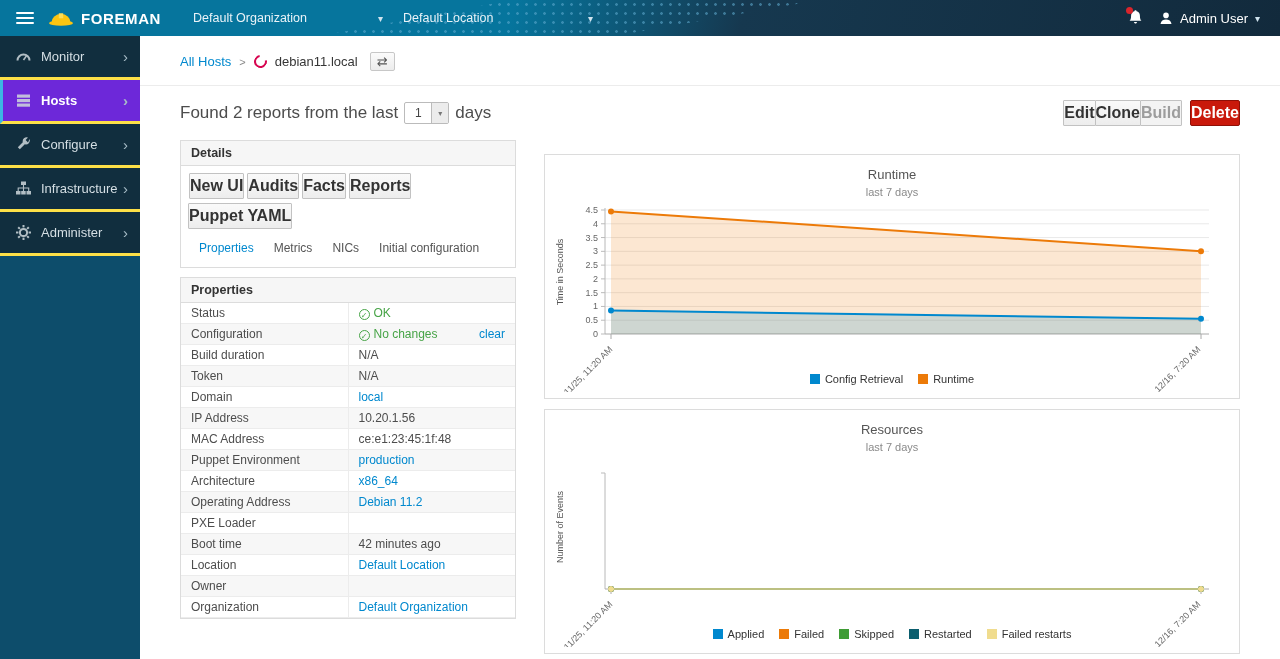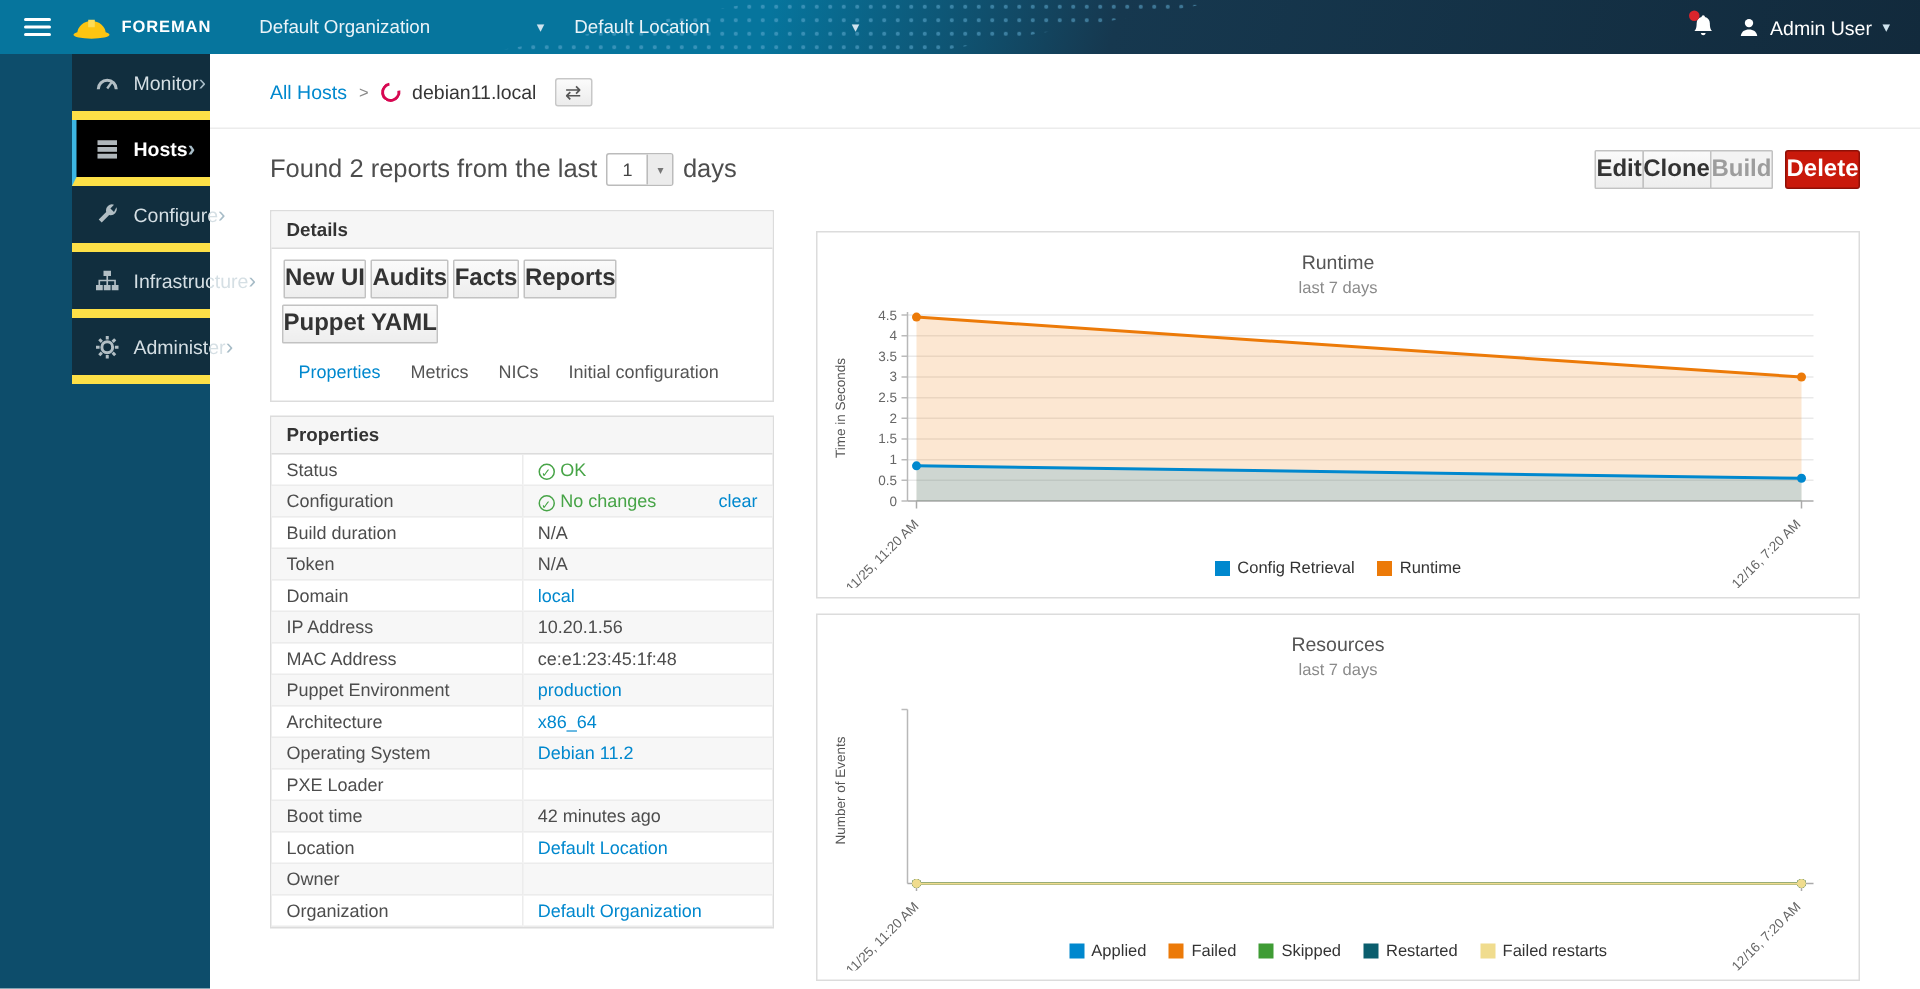--- a/index.html
+++ b/index.html
@@ -19,36 +19,36 @@
     content:""; position:absolute; inset:0;
     background-image:radial-gradient(rgba(95,170,207,.55) 1.1px, transparent 1.6px);
     background-size:9px 9px;
     clip-path:polygon(40% 0,64% 0,48% 100%,25% 100%);
     pointer-events:none;
   }
   .navbar > * { position:relative; }
   .hamburger { width:18px; margin:0 14px 0 16px; cursor:pointer; }
   .hamburger span { display:block; height:2px; background:#fff; margin:3px 0; border-radius:1px; }
   .brand { display:flex; align-items:center; gap:7px; margin-right:22px; cursor:pointer; }
-  .brand-name { font-size:11px; font-weight:bold; letter-spacing:.6px; }
+  .brand-name { font-size:15px; font-weight:bold; letter-spacing:.6px; }
   .ctx-select { display:flex; align-items:center; gap:8px; font-size:12.5px; color:#eaf3f8;
     padding:0 10px; height:36px; cursor:pointer; min-width:210px; }
   .ctx-select .caret { color:#cfe3ee; font-size:10px; margin-left:auto; }
   .nav-right { margin-left:auto; display:flex; align-items:center; gap:16px; padding-right:20px; }
   .bell-wrap { position:relative; cursor:pointer; }
   .bell-dot { position:absolute; top:-2px; left:-2px; width:7px; height:7px; background:#d9252c; border-radius:50%; }
   .user-menu { display:flex; align-items:center; gap:7px; font-size:13px; cursor:pointer; }
   .user-menu .caret { font-size:10px; color:#cfe3ee; }
   
   .sidebar { position:fixed; top:36px; left:0; bottom:0; width:140px; background:#0d4d6b; z-index:15; }
   .nav-item { display:flex; align-items:center; height:44px; padding:0 12px 0 15px;
-    background:#112e3e; border-bottom:6px solid #fde047; color:#d5dfe4; font-size:13px; cursor:pointer;margin-left:48px; }
+    background:#112e3e; border-bottom:3px solid #fde047; color:#d5dfe4; font-size:13px; cursor:pointer; }
   .nav-item .nicon { width:17px; height:17px; margin-right:9px; flex:none; opacity:.85; }
   .nav-item .chev { margin-left:auto; color:#a7bcc7; font-size:15px; line-height:1; }
-  .nav-item.active { background:#000000; border-left:3px solid #3cb6e3; padding-left:12px; color:#fff; font-weight:bold; }
+  .nav-item.active { background:#6d28d9; border-left:3px solid #3cb6e3; padding-left:12px; color:#fff; font-weight:bold; }
   
   .content { margin-left:140px; padding-top:36px; }
   .breadcrumb-row { display:flex; align-items:center; gap:8px; padding:16px 40px 14px; border-bottom:1px solid #ececec; font-size:13px; }
   .bc-link { color:#0088ce; text-decoration:none; cursor:pointer; }
   .bc-sep { color:#8a8a8a; font-size:11px; }
   .debian-swirl { width:13px; height:13px; border:2px solid #d70751; border-radius:50%;
     border-top-color:transparent; transform:rotate(35deg); display:inline-block; }
   .switch-btn { border:1px solid #c7c7c7; background:linear-gradient(#fbfbfb,#ececec);
     border-radius:2px; padding:1px 6px; font-size:13px; color:#555; cursor:pointer; margin-left:4px; }
   .toolbar-row { display:flex; align-items:center; padding:14px 40px 4px; }
@@ -274,21 +274,21 @@
               </tr>
               <tr>
                 <td class="plabel">Puppet Environment</td>
                 <td class="pval"><a class="plink">production</a></td>
               </tr>
               <tr>
                 <td class="plabel">Architecture</td>
                 <td class="pval"><a class="plink">x86_64</a></td>
               </tr>
               <tr>
-                <td class="plabel">Operating System</td>
+                <td class="plabel">Operating Address</td>
                 <td class="pval"><a class="plink">Debian 11.2</a></td>
               </tr>
               <tr>
                 <td class="plabel">PXE Loader</td>
                 <td class="pval"><span></span></td>
               </tr>
               <tr>
                 <td class="plabel">Boot time</td>
                 <td class="pval"><span>42 minutes ago</span></td>
               </tr>

